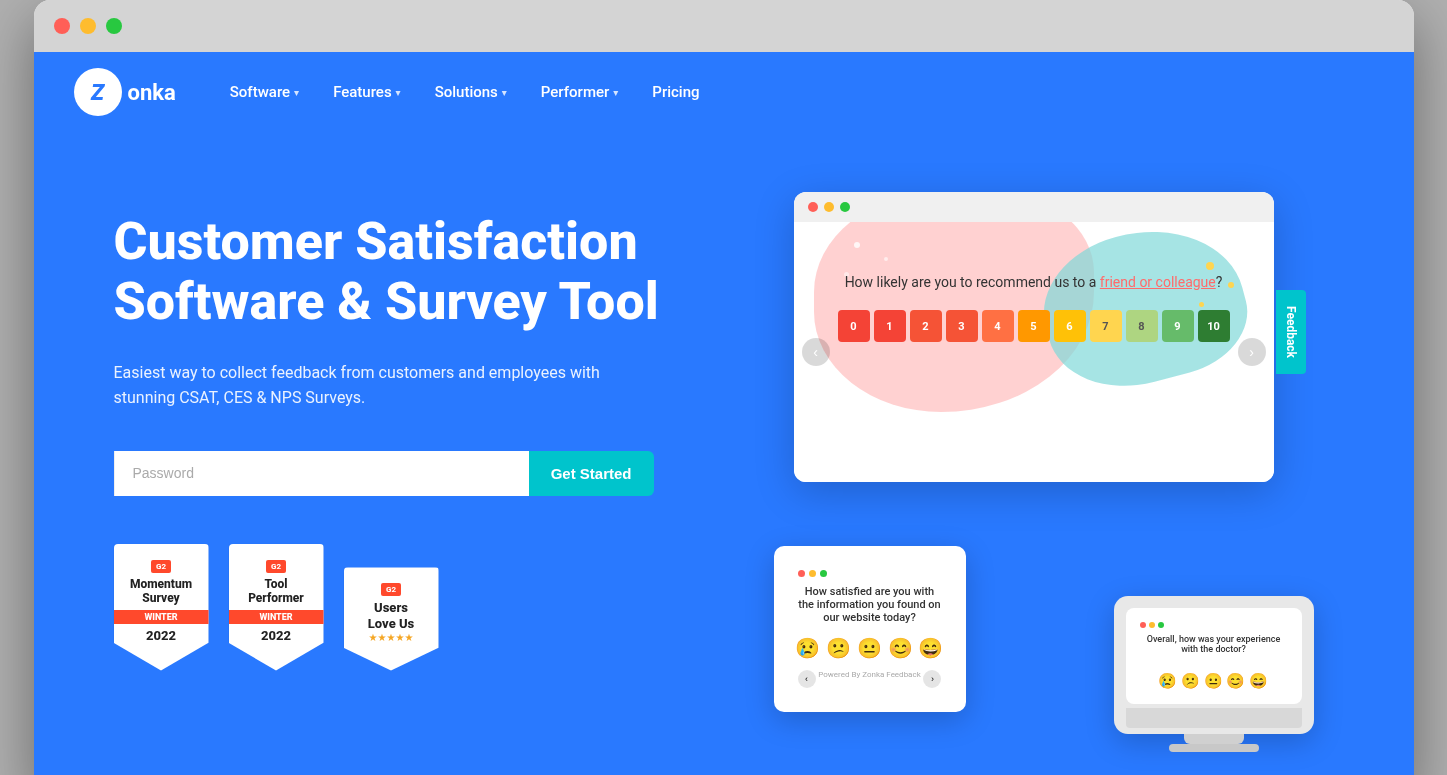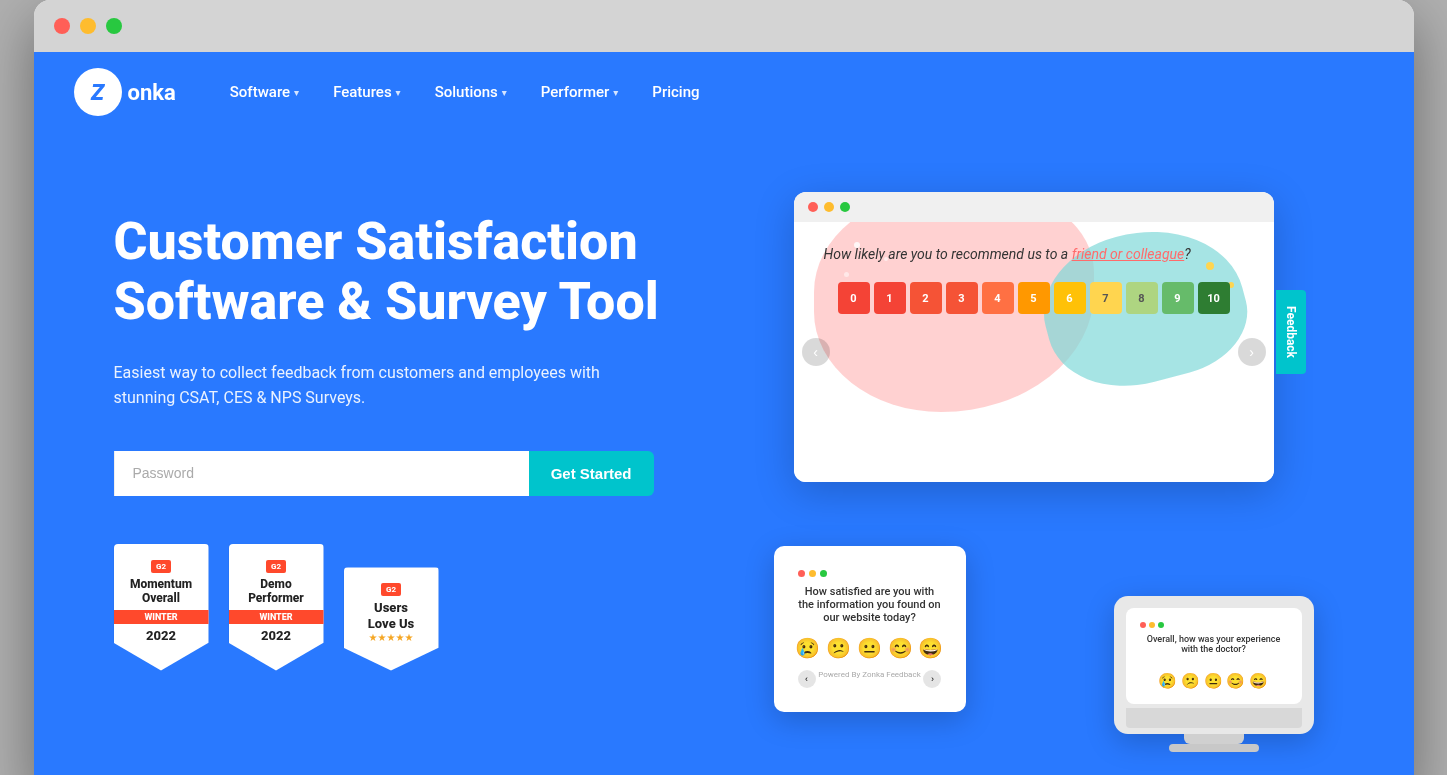--- a/index.html
+++ b/index.html
@@ -275,25 +275,24 @@
       border-radius: 50% 60% 40% 50%;
       top: 10px;
       right: 30px;
       transform: rotate(-15deg);
       opacity: 0.7;
     }
 
     .survey-question {
       position: relative;
       z-index: 2;
-      text-align: left;
-      padding: 24px 30px 20px;
+      text-align: center;
+      padding: 52px 30px 20px;
       font-size: 14px;
       color: #333;
-      font-style: italic;
     }
 
     .nps-scale {
       display: flex;
       justify-content: center;
       gap: 4px;
       padding: 0 20px 10px;
       position: relative;
       z-index: 2;
     }
@@ -411,28 +410,28 @@
         <div class="hero-form">
           <input class="hero-input password" type="password" placeholder="Password" style="">
           <button class="btn-started">Get Started</button>
         </div>
 
         <div class="badges">
 
           <div style="background:white;border-radius:4px;text-align:center;padding:10px 12px 28px;min-width:95px;box-shadow:0 2px 8px rgba(0,0,0,0.15);position:relative;clip-path:polygon(0 0,100% 0,100% 78%,50% 100%,0 78%);">
             <div style="background:#ff492c;color:white;font-size:8px;font-weight:800;padding:2px 5px;border-radius:2px;display:inline-block;margin-bottom:4px;">G2</div>
             <div style="font-size:12px;font-weight:800;color:#222;line-height:1.2;">Momentum</div>
-            <div style="font-size:12px;font-weight:800;color:#222;line-height:1.2;margin-bottom:4px;">Overall</div>
+            <div style="font-size:12px;font-weight:800;color:#222;line-height:1.2;margin-bottom:4px;">Survey</div>
             <div style="background:#ff492c;color:white;font-size:9px;font-weight:800;padding:2px 10px;margin:0 -12px;text-transform:uppercase;">WINTER</div>
             <div style="font-size:13px;font-weight:800;color:#222;margin-top:4px;">2022</div>
           </div>
 
           <div style="background:white;border-radius:4px;text-align:center;padding:10px 12px 28px;min-width:95px;box-shadow:0 2px 8px rgba(0,0,0,0.15);position:relative;clip-path:polygon(0 0,100% 0,100% 78%,50% 100%,0 78%);">
             <div style="background:#ff492c;color:white;font-size:8px;font-weight:800;padding:2px 5px;border-radius:2px;display:inline-block;margin-bottom:4px;">G2</div>
-            <div style="font-size:12px;font-weight:800;color:#222;line-height:1.2;">Demo</div>
+            <div style="font-size:12px;font-weight:800;color:#222;line-height:1.2;">Tool</div>
             <div style="font-size:12px;font-weight:800;color:#222;line-height:1.2;margin-bottom:4px;">Performer</div>
             <div style="background:#ff492c;color:white;font-size:9px;font-weight:800;padding:2px 10px;margin:0 -12px;text-transform:uppercase;">WINTER</div>
             <div style="font-size:13px;font-weight:800;color:#222;margin-top:4px;">2022</div>
           </div>
 
           <div style="background:white;border-radius:4px;text-align:center;padding:10px 12px 28px;min-width:95px;box-shadow:0 2px 8px rgba(0,0,0,0.15);position:relative;clip-path:polygon(0 0,100% 0,100% 78%,50% 100%,0 78%);">
             <div style="background:#ff492c;color:white;font-size:8px;font-weight:800;padding:2px 5px;border-radius:2px;display:inline-block;margin-bottom:4px;">G2</div>
             <div style="font-size:13px;font-weight:800;color:#222;line-height:1.2;">Users</div>
             <div style="font-size:13px;font-weight:800;color:#222;line-height:1.2;margin-bottom:0;">Love Us</div>
             <div style="color:#f5a623;font-size:10px;">★★★★★</div>

